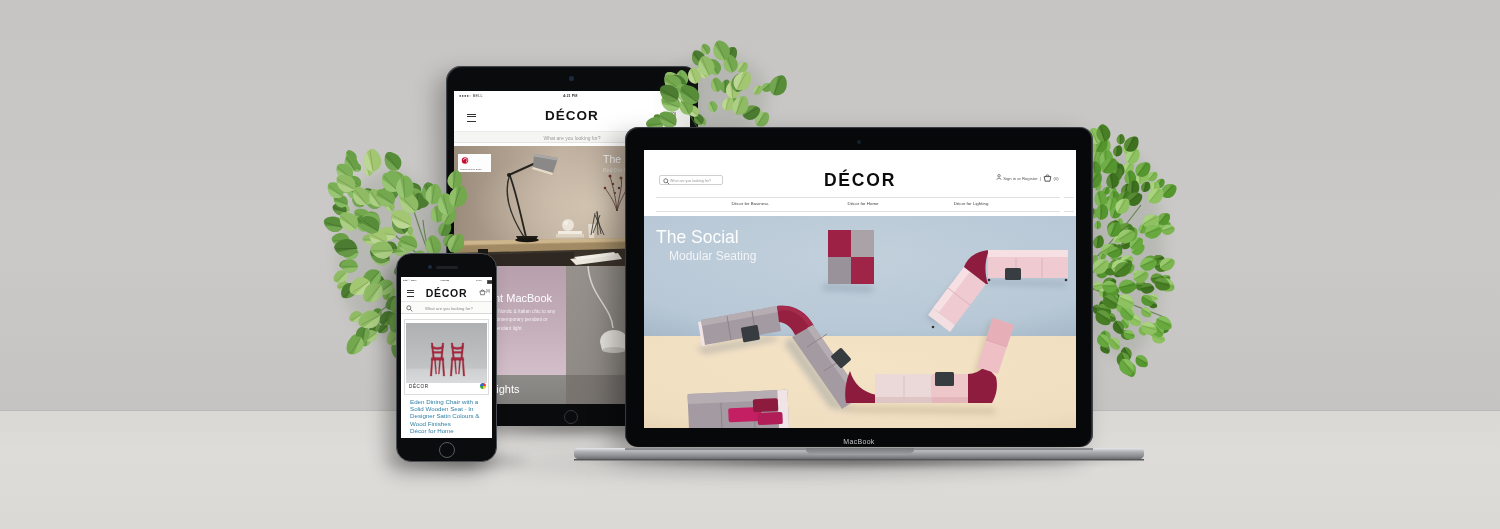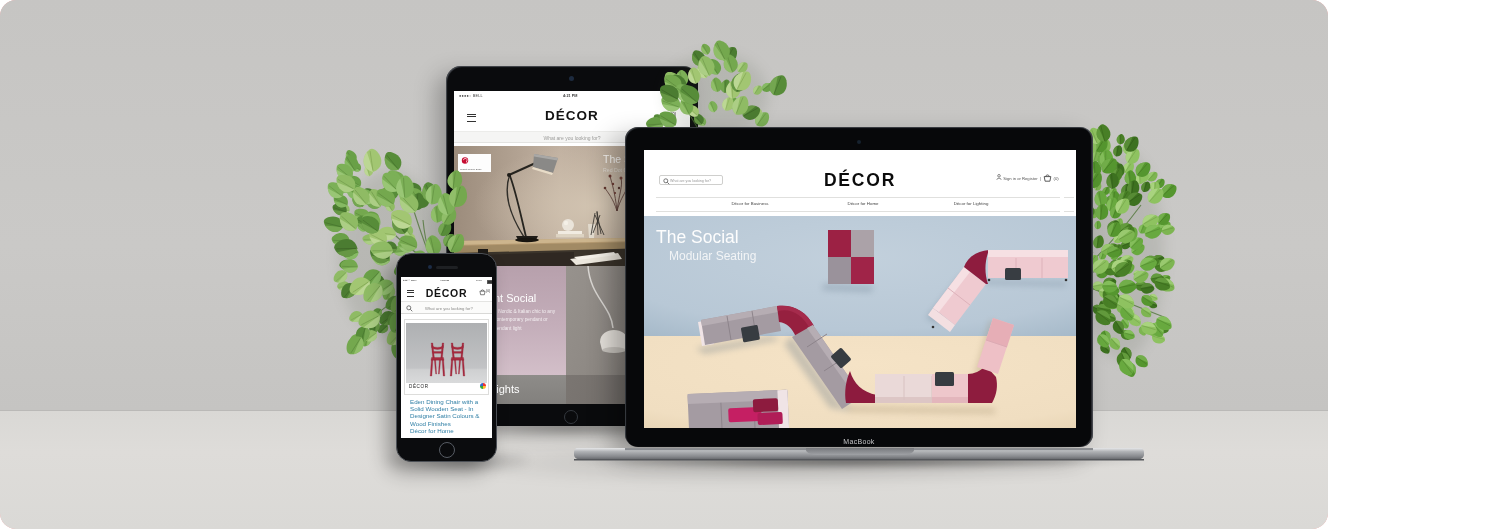--- a/index.html
+++ b/index.html
@@ -1,17 +1,17 @@
 <!DOCTYPE html>
 <html><head>
 <meta charset="utf-8">
 <style>
   html,body{margin:0;padding:0;}
   body{width:1500px;height:529px;overflow:hidden;font-family:"Liberation Sans",sans-serif;}
-  .stage{position:relative;width:1328px;height:529px;overflow:hidden;background:#fca5a5;border-radius:16px;}
+  .stage{position:relative;width:1500px;height:529px;overflow:hidden;background:#fca5a5;}
   .abs{position:absolute;}
   .iconb svg{display:block;}
 </style>
 </head>
 <body>
 <div class="stage">
 
   <div class="abs" id="wall" style="left:0;top:0;width:1500px;height:411px;background:linear-gradient(180deg,#c6c5c3 0%,#cac9c7 60%,#c5c4c2 100%);border-bottom:1px solid #bab9b7;box-sizing:border-box;"></div>
 
   <div class="abs" id="floor" style="left:0;top:411px;width:1500px;height:118px;background:linear-gradient(180deg,#d9d8d5 0%,#dedcd9 35%,#dad9d6 100%);"></div>
@@ -116,21 +116,21 @@
           <text x="149" y="26" font-family="Liberation Sans" font-size="5.2" fill="#dcd7cf">Red Dot Ch</text>
 
           <rect x="4" y="8" width="33" height="18" fill="#fdfdfd"></rect>
           <circle cx="11" cy="14.5" r="3.2" fill="#c60b30"></circle>
           <path d="M9.5,14.2 a1.8,1.8 0 1 1 2.6,1.6 L13.5,16.4" stroke="#fff" stroke-width="0.7" fill="none"></path>
           <text x="6" y="23.5" font-family="Liberation Sans" font-size="2.5" fill="#555">reddot winner 2020</text>
         </svg>
       </div>
 
       <div class="abs" style="left:0;top:175px;width:112px;height:109px;background:linear-gradient(180deg,#b7a0ac 0%,#c4aeba 55%,#d3bfc9 100%);">
-        <div class="abs" style="left:40px;top:26px;font-size:11px;color:#fff;">nt Social</div>
+        <div class="abs" style="left:40px;top:26px;font-size:11px;color:#fff;">nt MacBook</div>
         <div class="abs" style="left:40px;top:42px;font-size:4.8px;line-height:8.3px;color:#f3eef1;"><span style="color:#e8a33d;">●</span> Nordic &amp; Italian chic to any<br>contemporary pendant or<br>pendant light</div>
       </div>
 
       <div class="abs" style="left:112px;top:175px;width:124px;height:109px;background:linear-gradient(115deg,#97928d 0%,#8b8681 55%,#6e6a66 100%);overflow:hidden;">
         <svg width="124" height="109" xmlns="http://www.w3.org/2000/svg">
           <path d="M22,0 C24,30 45,40 47,62" stroke="#d9d6d2" stroke-width="1.5" fill="none"></path>
           <path d="M34,76 C34,60 62,60 62,76 L60,84 L36,84 Z" fill="#e6e2dc"></path>
           <ellipse cx="48" cy="84" rx="12" ry="3" fill="#c9c5bf"></ellipse>
         </svg>
       </div>

